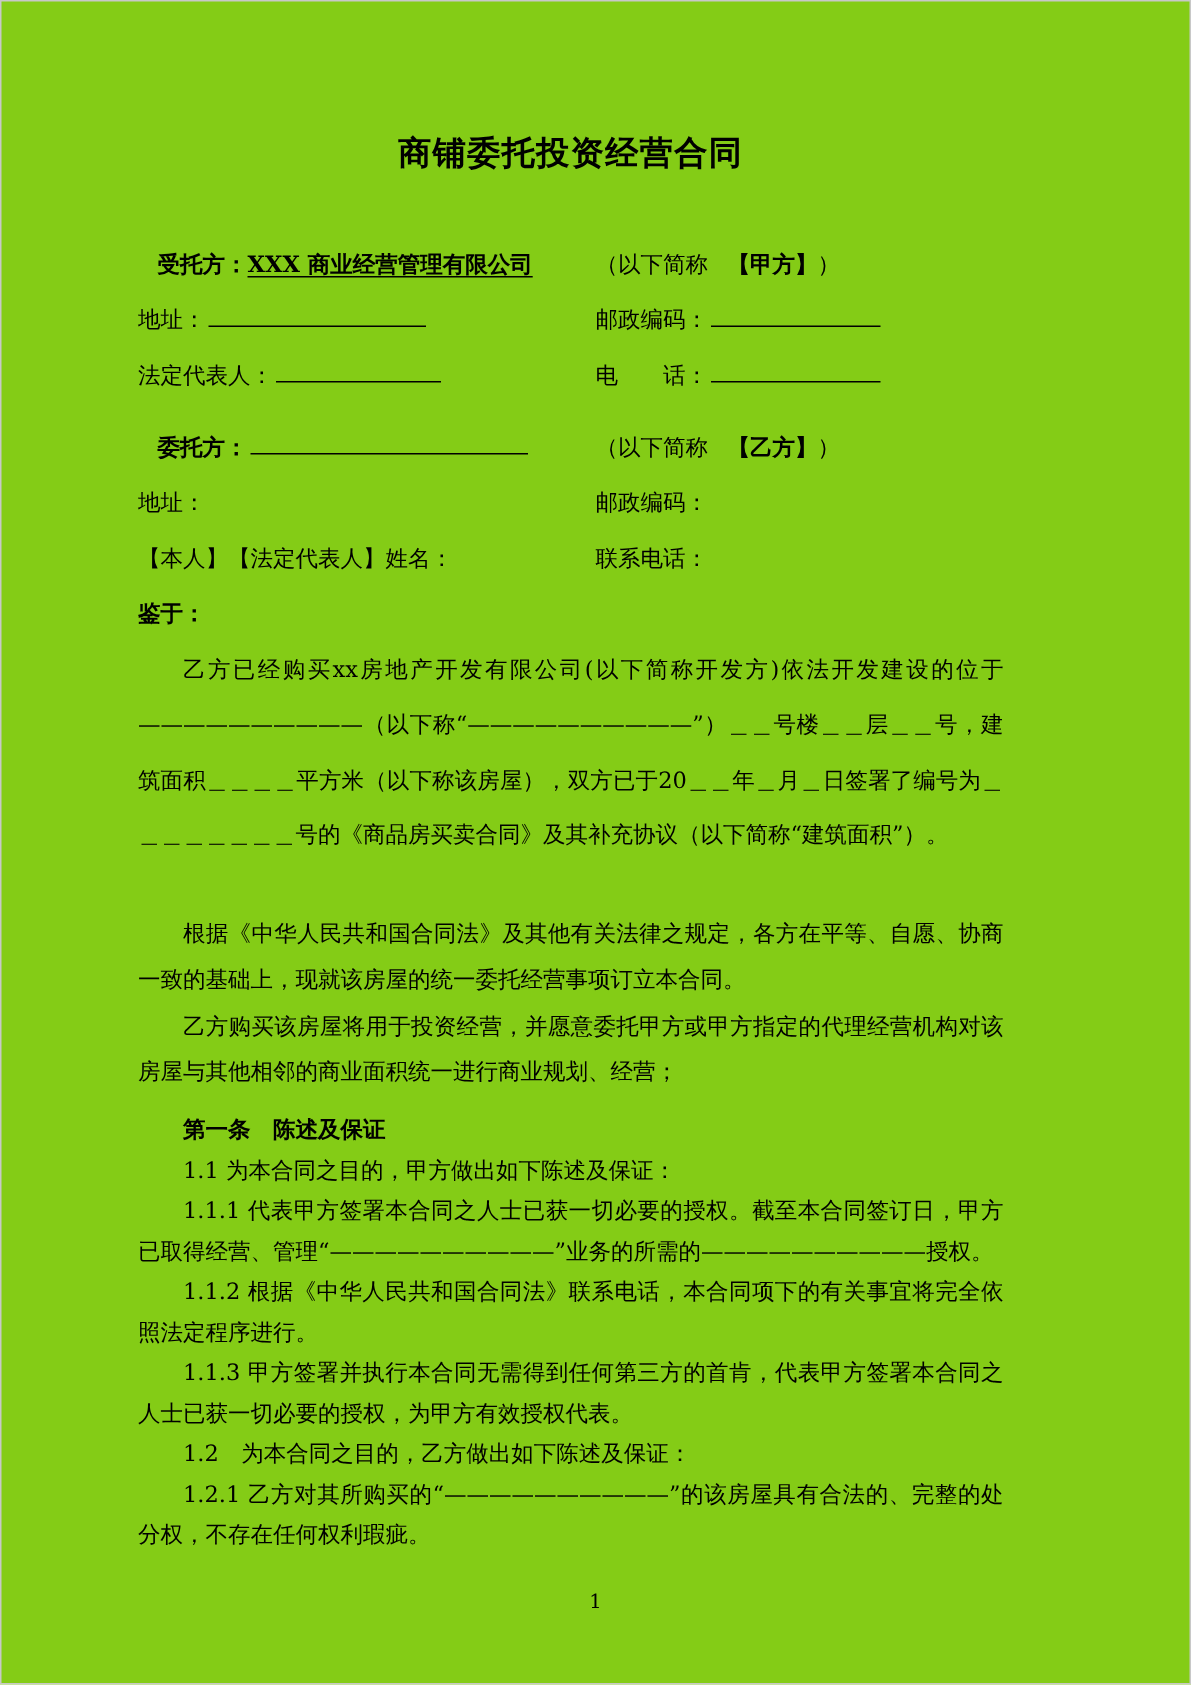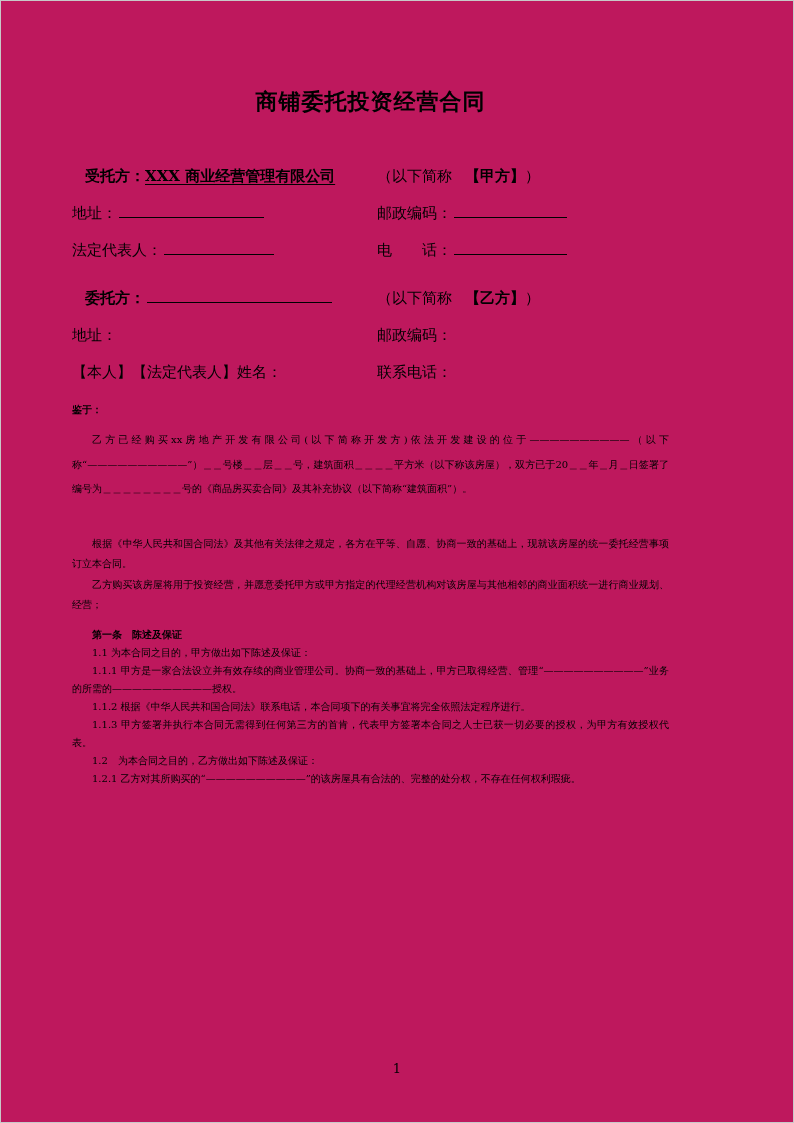--- a/index.html
+++ b/index.html
@@ -1,24 +1,24 @@
 <!DOCTYPE html>
 <html><head>
 <meta charset="utf-8">
 <style>
   * { margin:0; padding:0; box-sizing:border-box; }
   html,body { background:#ffffff; }
   .page {
     width:794px; height:1123px;
-    background:#be185d;
+    background:#84cc16;
     border:1px solid #c8c8c8;
     font-family:"DejaVu Serif","Liberation Serif",serif;
     color:#000;
     position:relative;
-    padding:86px 124px 0 71px;
+    padding:86px 124px 0 91px;
     overflow:hidden;
   }
   .title {
     font-size:22px;
     font-weight:bold;
     text-align:center;
     letter-spacing:1px;
     margin-bottom:48px;
   }
   .prow {
@@ -36,21 +36,21 @@
     display:inline-block;
     border-bottom:1px solid #000;
     height:16px;
     vertical-align:baseline;
     margin-left:2px;
   }
   .blank.w145 { width:145px; }
   .blank.w113 { width:113px; }
   .blank.w110 { width:110px; }
   .blank.w185 { width:185px; }
-  .bodytext { font-size:10px; text-align:justify; }
+  .bodytext { font-size:15px; text-align:justify; }
   .whereas { font-weight:bold; line-height:23px; margin-top:0; }
   .para { text-indent:2em; }
   .p1 { line-height:2.45; margin-top:7px; }
   .p2 { line-height:2.05; }
   .p3 { line-height:2.05; margin-top:32px; }
   .art-heading { font-weight:bold; text-indent:2em; line-height:1.8; margin-top:10px; }
   .clause { text-indent:2em; line-height:1.8; }
   .pageno {
     position:absolute;
     left:0; right:0;
@@ -120,21 +120,21 @@
     </div>
   </div>
 
   <div class="bodytext">
     <p class="whereas">鉴于：</p>
     <p class="para p1">乙方已经购买xx房地产开发有限公司(以下简称开发方)依法开发建设的位于——————————（以下称“——————————”）＿＿号楼＿＿层＿＿号，建筑面积＿＿＿＿平方米（以下称该房屋），双方已于20＿＿年＿月＿日签署了编号为＿＿＿＿＿＿＿＿号的《商品房买卖合同》及其补充协议（以下简称“建筑面积”）。</p>
     <p class="para p3">根据《中华人民共和国合同法》及其他有关法律之规定，各方在平等、自愿、协商一致的基础上，现就该房屋的统一委托经营事项订立本合同。</p>
     <p class="para p2">乙方购买该房屋将用于投资经营，并愿意委托甲方或甲方指定的代理经营机构对该房屋与其他相邻的商业面积统一进行商业规划、经营；</p>
     <p class="art-heading">第一条　陈述及保证</p>
     <p class="clause">1.1 为本合同之目的，甲方做出如下陈述及保证：</p>
-    <p class="clause">1.1.1 甲方是一家合法设立并有效存续的商业管理公司。协商一致的基础上，甲方已取得经营、管理“——————————”业务的所需的——————————授权。</p>
+    <p class="clause">1.1.1 代表甲方签署本合同之人士已获一切必要的授权。截至本合同签订日，甲方已取得经营、管理“——————————”业务的所需的——————————授权。</p>
     <p class="clause">1.1.2 根据《中华人民共和国合同法》联系电话，本合同项下的有关事宜将完全依照法定程序进行。</p>
     <p class="clause">1.1.3 甲方签署并执行本合同无需得到任何第三方的首肯，代表甲方签署本合同之人士已获一切必要的授权，为甲方有效授权代表。</p>
     <p class="clause">1.2　为本合同之目的，乙方做出如下陈述及保证：</p>
     <p class="clause">1.2.1 乙方对其所购买的“——————————”的该房屋具有合法的、完整的处分权，不存在任何权利瑕疵。</p>
   </div>
 
   <div class="pageno">1</div>
 
 </div>
 

